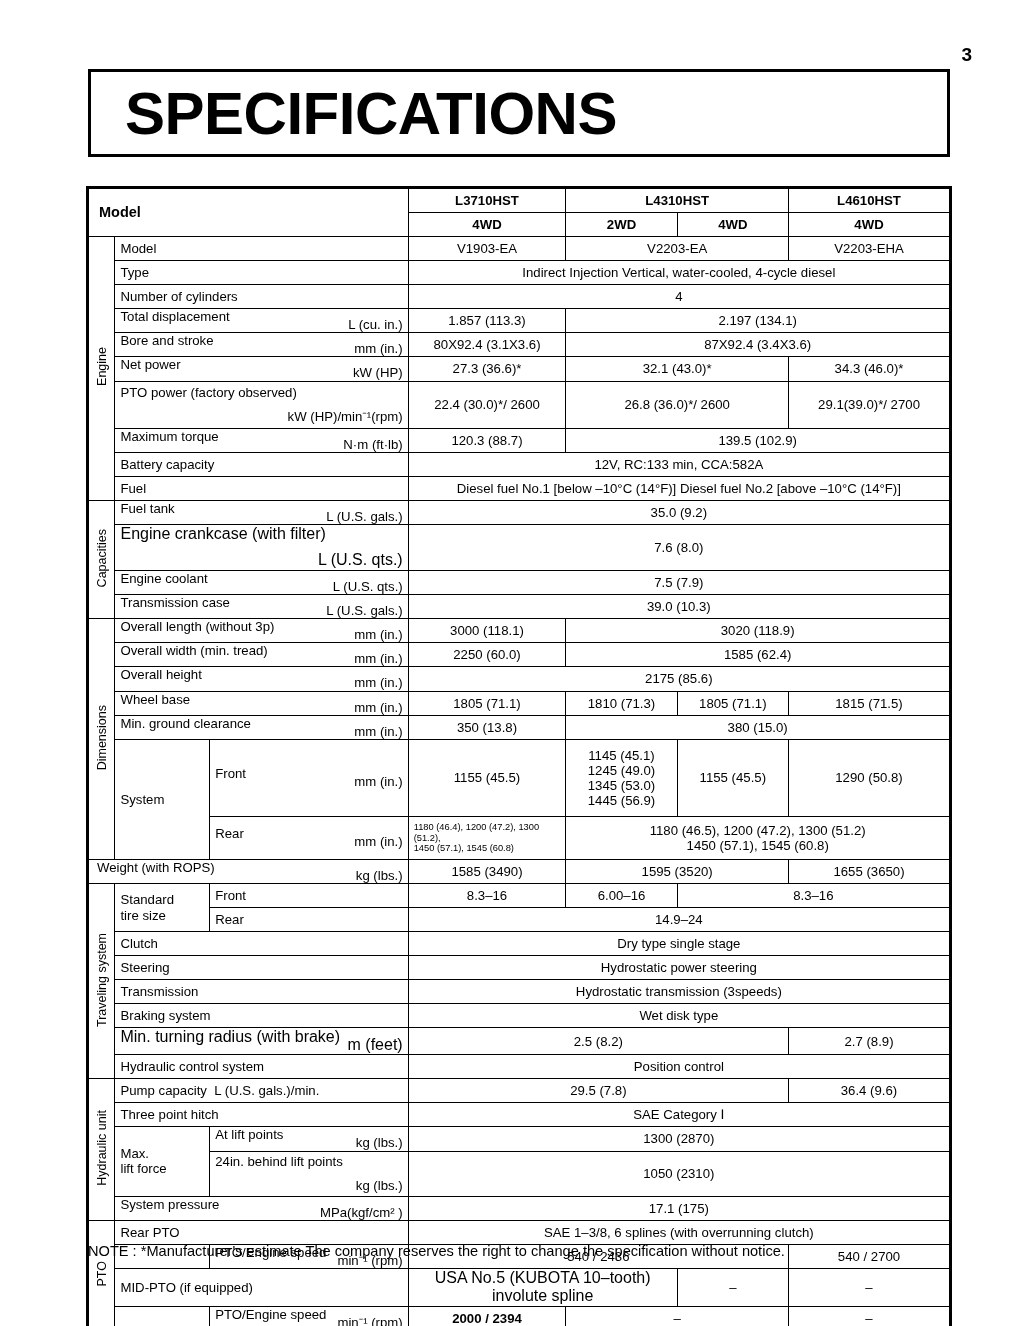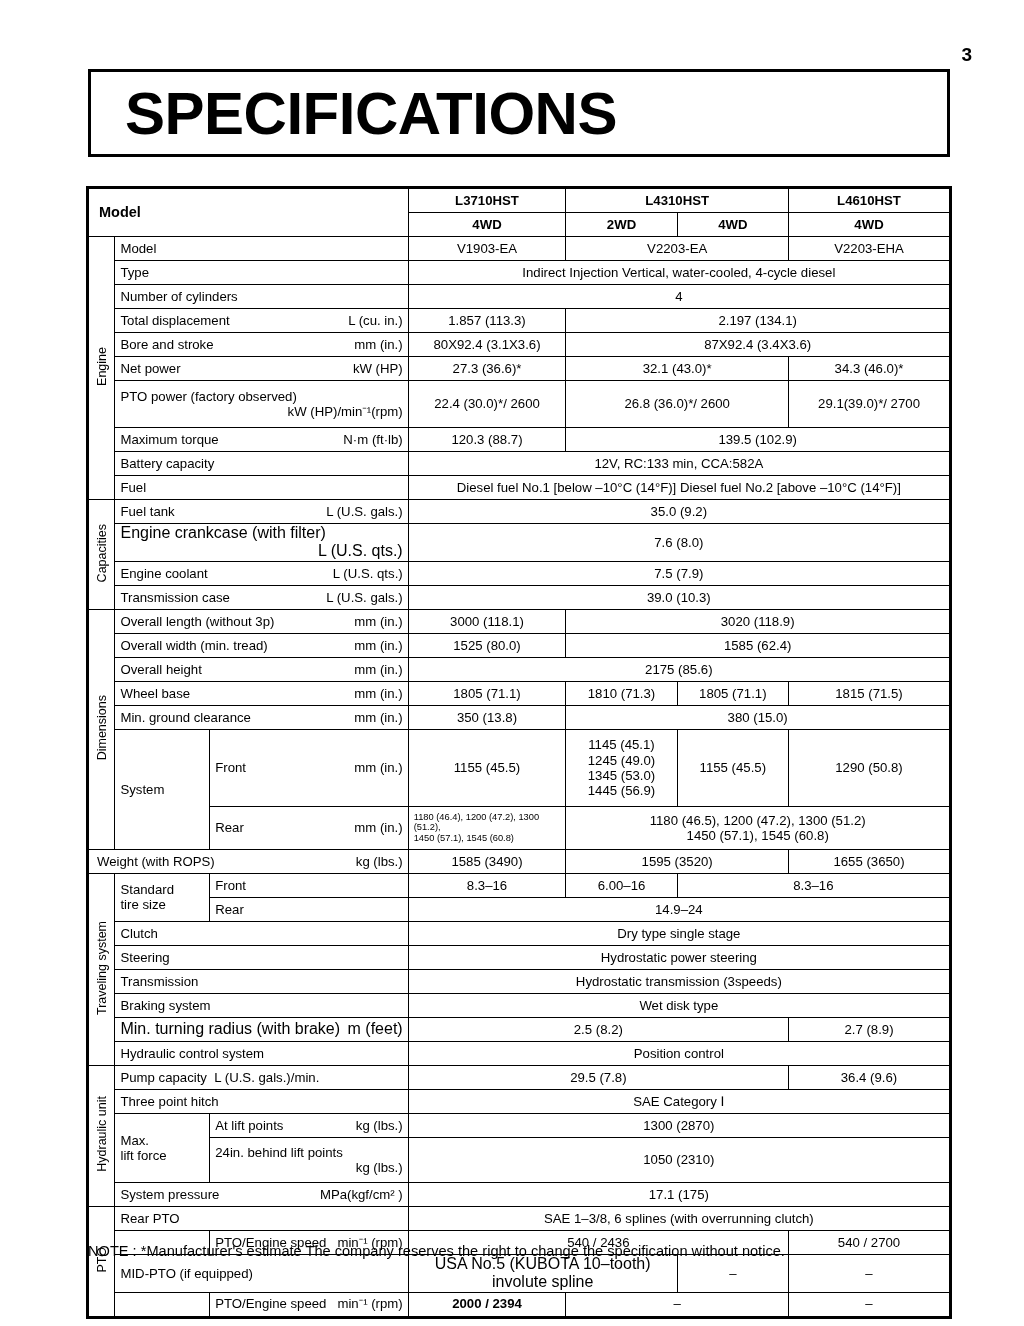--- a/index.html
+++ b/index.html
@@ -59,21 +59,21 @@
     display:inline-block;
     writing-mode:vertical-rl;
     transform:rotate(180deg);
     font-size:12.5px;
     white-space:nowrap;
   }
 
   
   .lbl { position:relative; }
   .lbl .nm { display:inline-block; }
-  .lbl .un { float:right; }
+  .lbl .un { float:right;margin-top:8px; }
 
   
   .secbreak td { border-top:2.5px solid #000; }
   .hdrbot td { border-bottom:2.5px solid #000; }
 
   .note {
     position:absolute; left:88px; top:1243px; width:880px;
     font-size:14.6px;
   }
   .note .nb { font-weight:normal; }
@@ -182,21 +182,21 @@
   </tr>
 
   <tr class="secbreak">
     <td class="rot" rowspan="7"><span>Dimensions</span></td>
     <td colspan="2" class="lbl lft"><span class="nm">Overall length (without 3p)</span><span class="un">mm (in.)</span></td>
     <td class="ctr">3000 (118.1)</td>
     <td colspan="3" class="ctr">3020 (118.9)</td>
   </tr>
   <tr>
     <td colspan="2" class="lbl lft"><span class="nm">Overall width (min. tread)</span><span class="un">mm (in.)</span></td>
-    <td class="ctr">1525 (80.0)</td>
+    <td class="ctr">2250 (60.0)</td>
     <td colspan="3" class="ctr">1585 (62.4)</td>
   </tr>
   <tr>
     <td colspan="2" class="lbl lft"><span class="nm">Overall height</span><span class="un">mm (in.)</span></td>
     <td colspan="4" class="ctr">2175 (85.6)</td>
   </tr>
   <tr>
     <td colspan="2" class="lbl lft"><span class="nm">Wheel base</span><span class="un">mm (in.)</span></td>
     <td class="ctr">1805 (71.1)</td>
     <td class="ctr">1810 (71.3)</td>

